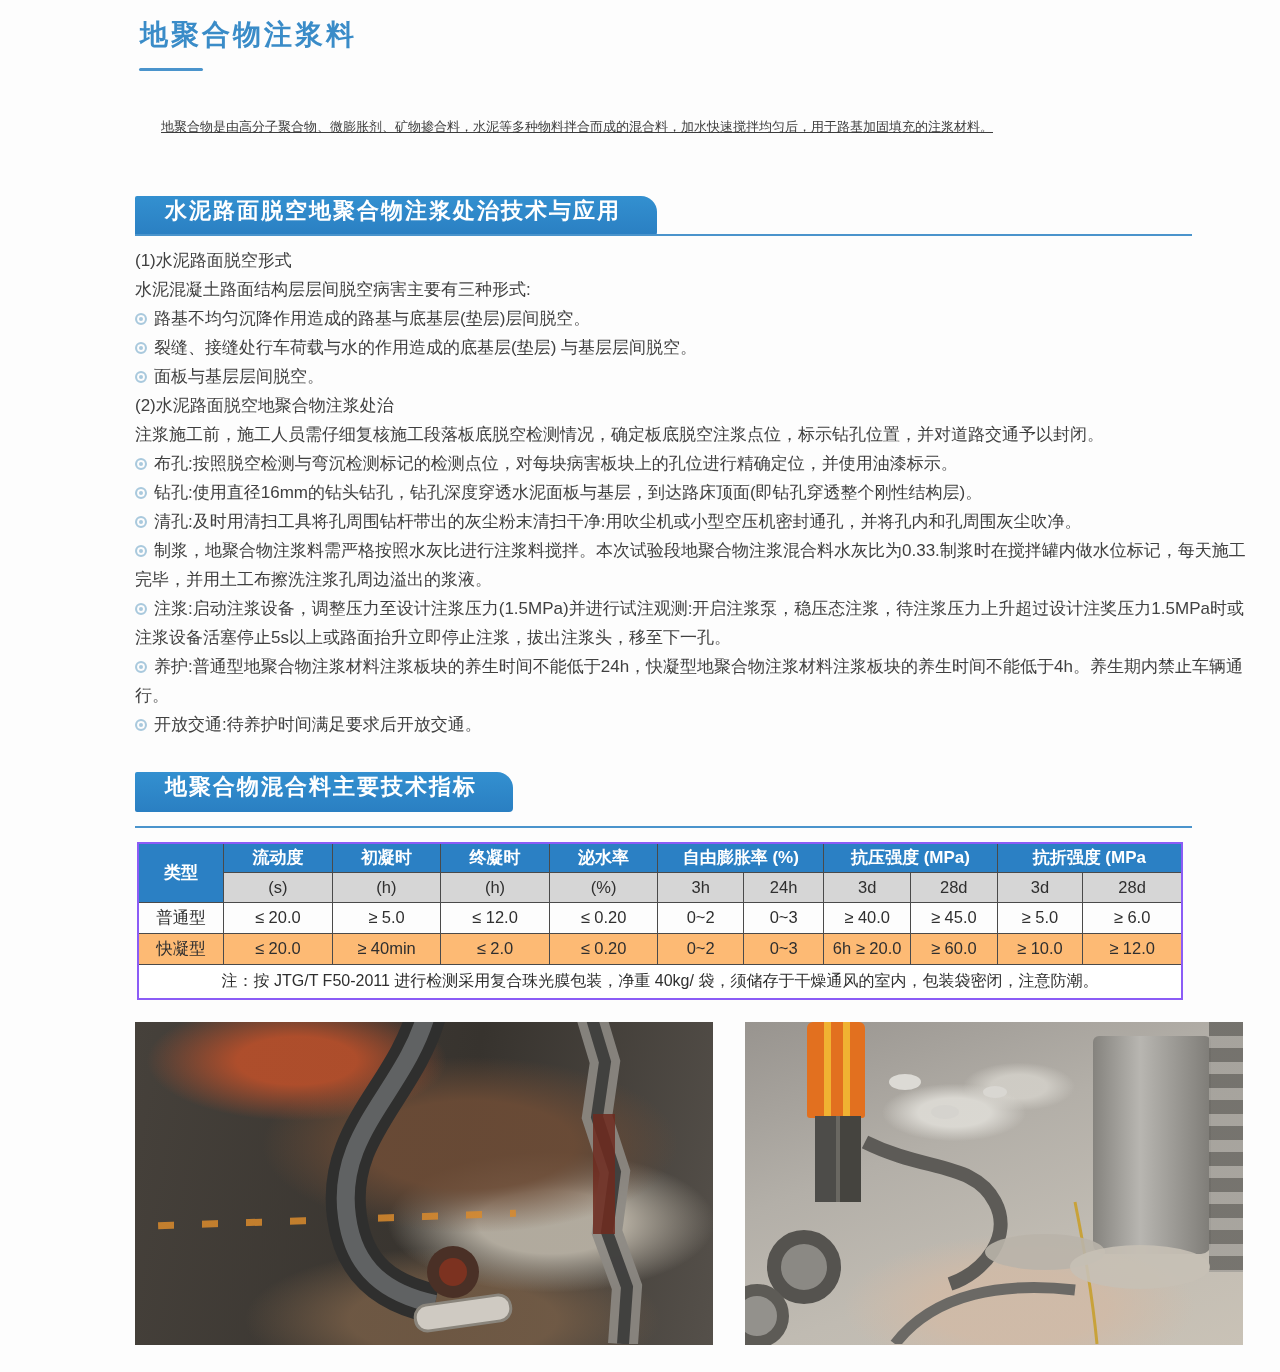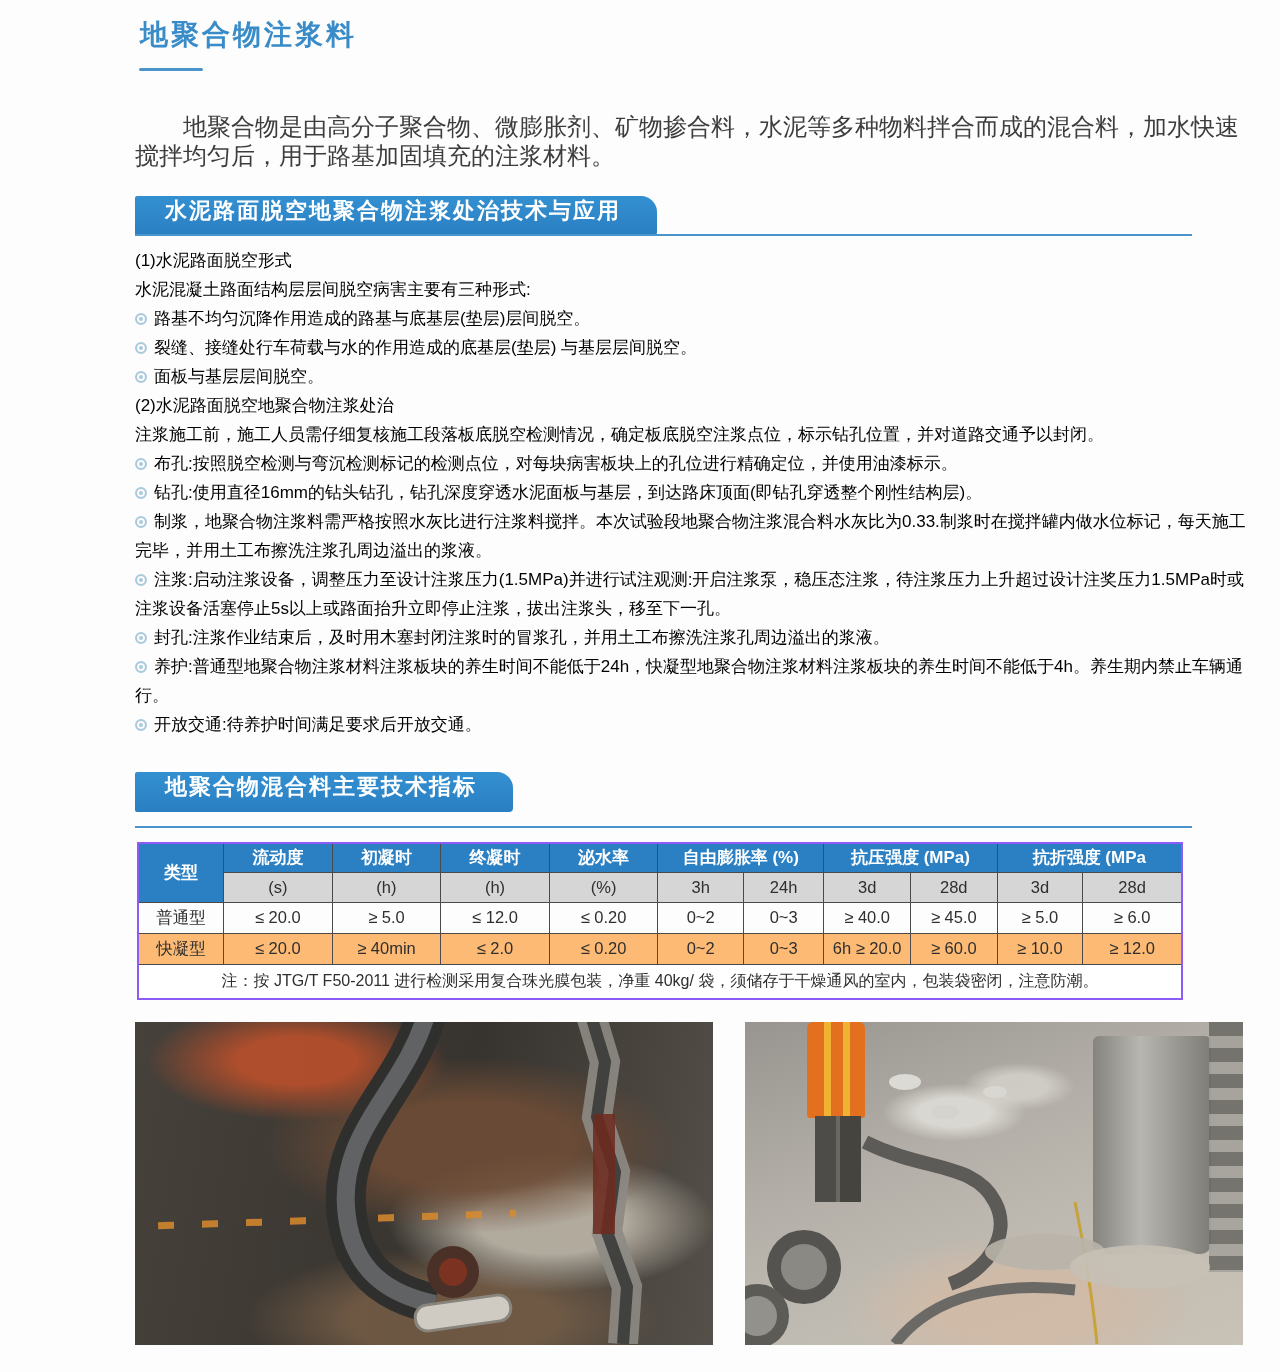--- a/index.html
+++ b/index.html
@@ -13,38 +13,38 @@
   .page-title {
     position: absolute; left: 140px; top: 16px;
     font-size: 28px; font-weight: bold; color: #3a8cc8; letter-spacing: 3px;
   }
   .title-dash {
     position: absolute; left: 139px; top: 68px; width: 64px; height: 3px;
     background: #4a94cc; border-radius: 2px;
   }
   .intro {
     position: absolute; left: 135px; top: 112px; width: 1112px;
-    font-size: 24px; line-height: 29px; text-indent: 2em; color: #3d3d3d;
+    font-size: 13px; line-height: 29px; text-indent: 2em; color: #3d3d3d; text-decoration: underline;
   }
   .banner {
     position: absolute; left: 135px; height: 40px;
     background: linear-gradient(180deg, #3390d0, #2a7fc2);
     border-radius: 2px 16px 4px 2px;
     display: flex; align-items: flex-start; padding: 0 36px 0 30px;
     font-size: 22px; font-weight: bold; color: #ffffff; letter-spacing: 2px;
     white-space: nowrap;
   }
   .banner-line {
     position: absolute; left: 135px; width: 1057px; height: 2px; background: #4a94cc;
   }
   .b1 { top: 196px; } .b1-line { top: 234px; }
   .b2 { top: 772px; } .b2-line { top: 826px; }
   .content {
     position: absolute; left: 135px; top: 246px; width: 1115px;
-    font-size: 17px; line-height: 29px; color: #000000;
+    font-size: 17px; line-height: 29px; color: #404040;
   }
   .content p { margin: 0; }
   .ring {
     display: inline-block; width: 12px; height: 12px; border-radius: 50%;
     border: 2px solid #a9c9dd; margin-right: 7px; vertical-align: -1px;
     box-shadow: inset 0 0 0 2px #fdfdfd, inset 0 0 0 5px #a9c9dd;
   }
   .spec-table {
     position: absolute; left: 137px; top: 842px; width: 1046px;
     border-collapse: collapse; table-layout: fixed;
@@ -131,23 +131,23 @@
   <div class="content">
     <p><span>(1)水泥路面脱空形式</span></p>
     <p><span>水泥混凝土路面结构层层间脱空病害主要有三种形式:</span></p>
     <p><span class="ring"></span><span>路基不均匀沉降作用造成的路基与底基层(垫层)层间脱空。</span></p>
     <p><span class="ring"></span><span>裂缝、接缝处行车荷载与水的作用造成的底基层(垫层) 与基层层间脱空。</span></p>
     <p><span class="ring"></span><span>面板与基层层间脱空。</span></p>
     <p><span>(2)水泥路面脱空地聚合物注浆处治</span></p>
     <p><span>注浆施工前，施工人员需仔细复核施工段落板底脱空检测情况，确定板底脱空注浆点位，标示钻孔位置，并对道路交通予以封闭。</span></p>
     <p><span class="ring"></span><span>布孔:按照脱空检测与弯沉检测标记的检测点位，对每块病害板块上的孔位进行精确定位，并使用油漆标示。</span></p>
     <p><span class="ring"></span><span>钻孔:使用直径16mm的钻头钻孔，钻孔深度穿透水泥面板与基层，到达路床顶面(即钻孔穿透整个刚性结构层)。</span></p>
+    <p><span class="ring"></span><span>清孔:及时用清扫工具将孔周围钻杆带出的灰尘粉末清扫干净:用吹尘机或小型空压机密封通孔，并将孔内和孔周围灰尘吹净。</span></p>
     <p><span class="ring"></span><span>制浆，地聚合物注浆料需严格按照水灰比进行注浆料搅拌。本次试验段地聚合物注浆混合料水灰比为0.33.制浆时在搅拌罐内做水位标记，每天施工完毕，并用土工布擦洗注浆孔周边溢出的浆液。</span></p>
     <p><span class="ring"></span><span>注浆:启动注浆设备，调整压力至设计注浆压力(1.5MPa)并进行试注观测:开启注浆泵，稳压态注浆，待注浆压力上升超过设计注奖压力1.5MPa时或注浆设备活塞停止5s以上或路面抬升立即停止注浆，拔出注浆头，移至下一孔。</span></p>
-    <p><span class="ring"></span><span>封孔:注浆作业结束后，及时用木塞封闭注浆时的冒浆孔，并用土工布擦洗注浆孔周边溢出的浆液。</span></p>
     <p><span class="ring"></span><span>养护:普通型地聚合物注浆材料注浆板块的养生时间不能低于24h，快凝型地聚合物注浆材料注浆板块的养生时间不能低于4h。养生期内禁止车辆通行。</span></p>
     <p><span class="ring"></span><span>开放交通:待养护时间满足要求后开放交通。</span></p>
   </div>
 
   <div class="banner b2">
     <span>地聚合物混合料主要技术指标</span>
   </div>
   <div class="banner-line b2-line"></div>
 
   <table class="spec-table">

